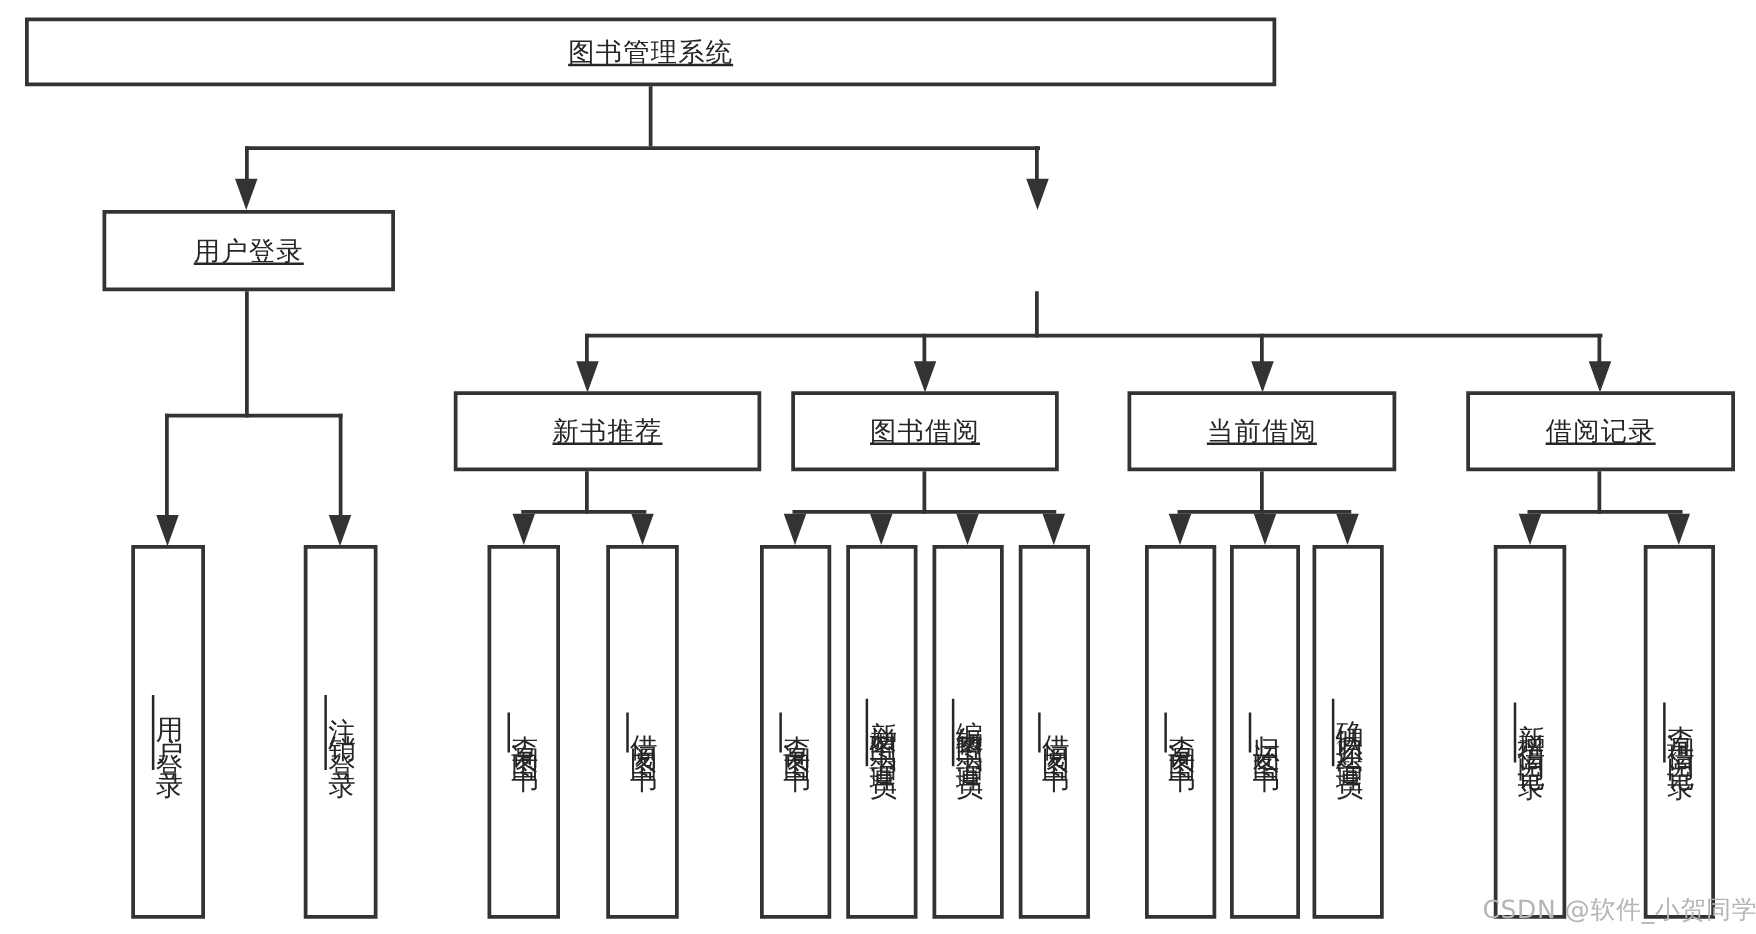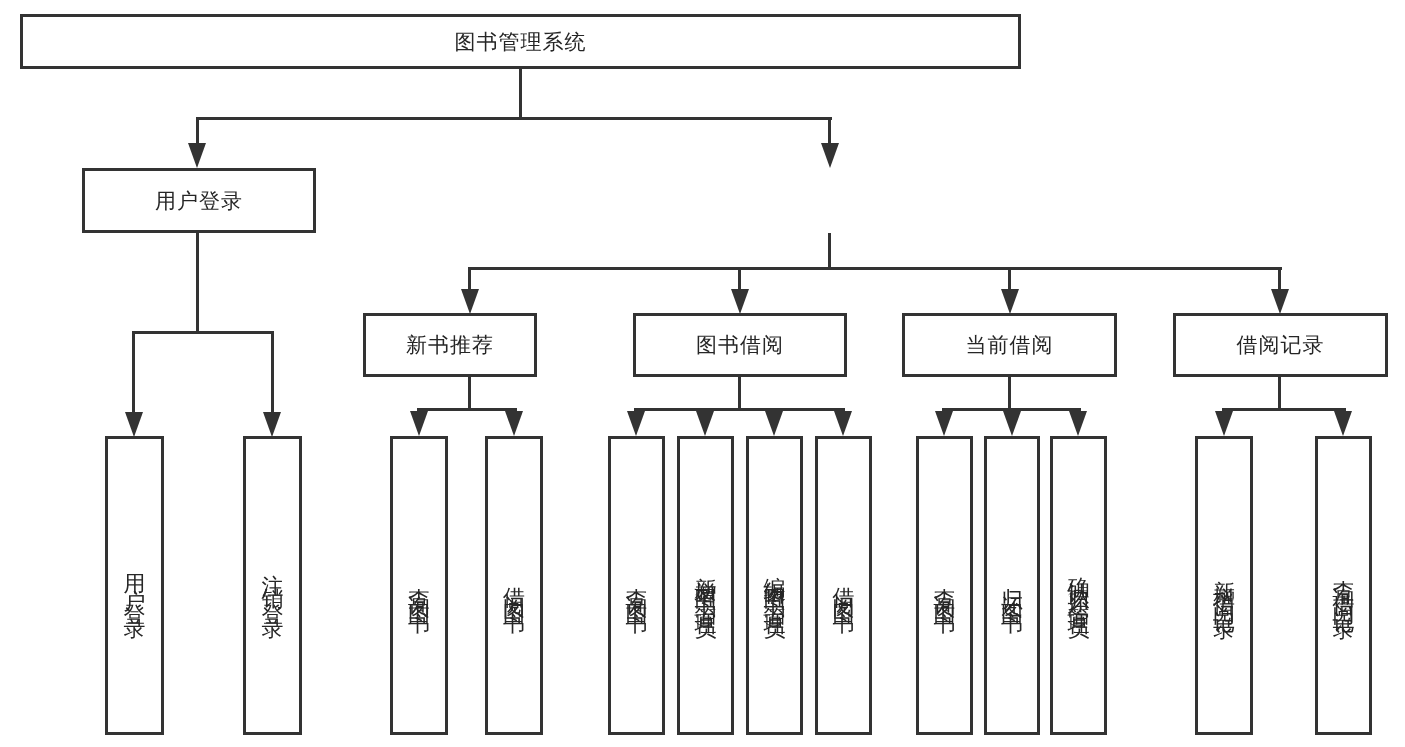--- a/index.html
+++ b/index.html
@@ -21,20 +21,21 @@
   .box{
     position:absolute;
     box-sizing:border-box;
     background:var(--fill);
     border:3px solid var(--line);
     display:flex;
     align-items:center;
     justify-content:center;
     text-align:left;
     letter-spacing:1px;
+    text-decoration:underline;
   }
   .lvl1{font-size:21px;}
   .lvl2,.lvl3{font-size:21px;}
   .leaf{font-size:22px;}
   .leaf > span{
     writing-mode:vertical-rl;
     text-orientation:mixed;
     letter-spacing:8px;
     line-height:1;
     white-space:nowrap;
@@ -86,21 +87,21 @@
   <div class="hl" style="left:468px;top:267px;width:814px;"></div>
   <div class="vl" style="left:468px;top:267px;height:25px;"></div>
   <div class="ar" style="left:461px;top:289px;"></div>
   <div class="vl" style="left:738px;top:267px;height:25px;"></div>
   <div class="ar" style="left:731px;top:289px;"></div>
   <div class="vl" style="left:1008px;top:267px;height:25px;"></div>
   <div class="ar" style="left:1001px;top:289px;"></div>
   <div class="vl" style="left:1278px;top:267px;height:25px;"></div>
   <div class="ar" style="left:1271px;top:289px;"></div>
 
-  <div class="box lvl3" style="left:363px;top:313px;width:174px;height:64px;">新书推荐</div>
+  <div class="box lvl3" style="left:363px;top:313px;width:246px;height:64px;">新书推荐</div>
   <div class="box lvl3" style="left:902px;top:313px;width:215px;height:64px;">当前借阅</div>
   <div class="box lvl3" style="left:633px;top:313px;width:214px;height:64px;">图书借阅</div>
   <div class="box lvl3" style="left:1173px;top:313px;width:215px;height:64px;">借阅记录</div>
 
   <div class="vl" style="left:468px;top:377px;height:34px;"></div>
   <div class="hl" style="left:417px;top:408px;width:100px;"></div>
   <div class="ar" style="left:410px;top:411px;"></div>
   <div class="ar" style="left:505px;top:411px;"></div>
 
   <div class="vl" style="left:738px;top:377px;height:34px;"></div>
@@ -158,14 +159,15 @@
     <span class="sp-tight">确认归还（管理员）</span>
   </div>
 
   <div class="box leaf" style="left:1195px;top:436px;width:58px;height:299px;">
     <span>新增借阅记录</span>
   </div>
   <div class="box leaf" style="left:1315px;top:436px;width:57px;height:299px;">
     <span>查询借阅记录</span>
   </div>
 
+  <div class="watermark">CSDN @软件_小贺同学</div>
 
 </div>
 
 </body></html>

